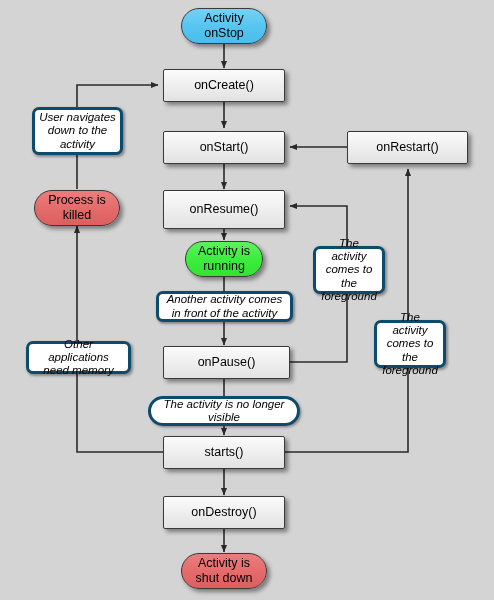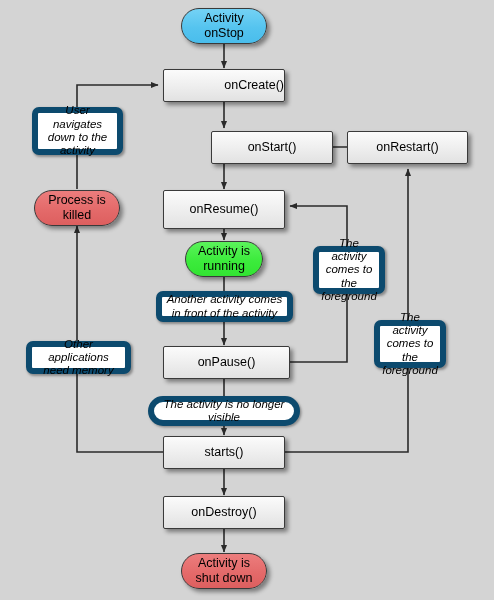--- a/index.html
+++ b/index.html
@@ -61,21 +61,21 @@
 
   
   .label {
     position: absolute;
     box-sizing: border-box;
     display: flex;
     align-items: center;
     justify-content: center;
     text-align: center;
     background: #ffffff;
-    border: 6px solid #0c4a6e;
+    border: 3px solid #0c4a6e;
     border-radius: 7px;
     font-style: italic;
     font-size: 11.5px;
     line-height: 1.16;
     color: #000;
     box-shadow: 1.5px 1.5px 2.5px rgba(0,0,0,0.35);
     padding: 1px 4px;
     z-index: 8;
   }
   .label.pill { border-radius: 999px; }
@@ -121,25 +121,25 @@
     </g>
   </svg>
 
   <div class="node terminal blue" style="left:181px; top:8px; width:86px; height:36px;">
     <span>
       <span>Activity</span><br>
       <span>onStop</span>
     </span>
   </div>
 
-  <div class="node box" style="left:163px; top:69px; width:122px; height:33px;justify-content:flex-end;">
+  <div class="node box" style="left:163px; top:69px; width:122px; height:33px;">
     <span>onCreate()</span>
   </div>
 
-  <div class="node box" style="left:163px; top:131px; width:122px; height:33px;margin-left:48px;">
+  <div class="node box" style="left:163px; top:131px; width:122px; height:33px;">
     <span>onStart()</span>
   </div>
 
   <div class="node box" style="left:163px; top:190px; width:122px; height:39px;text-align:center;">
     <span>onResume()</span>
   </div>
 
   <div class="node box" style="left:347px; top:131px; width:121px; height:33px;">
     <span>onRestart()</span>
   </div>

